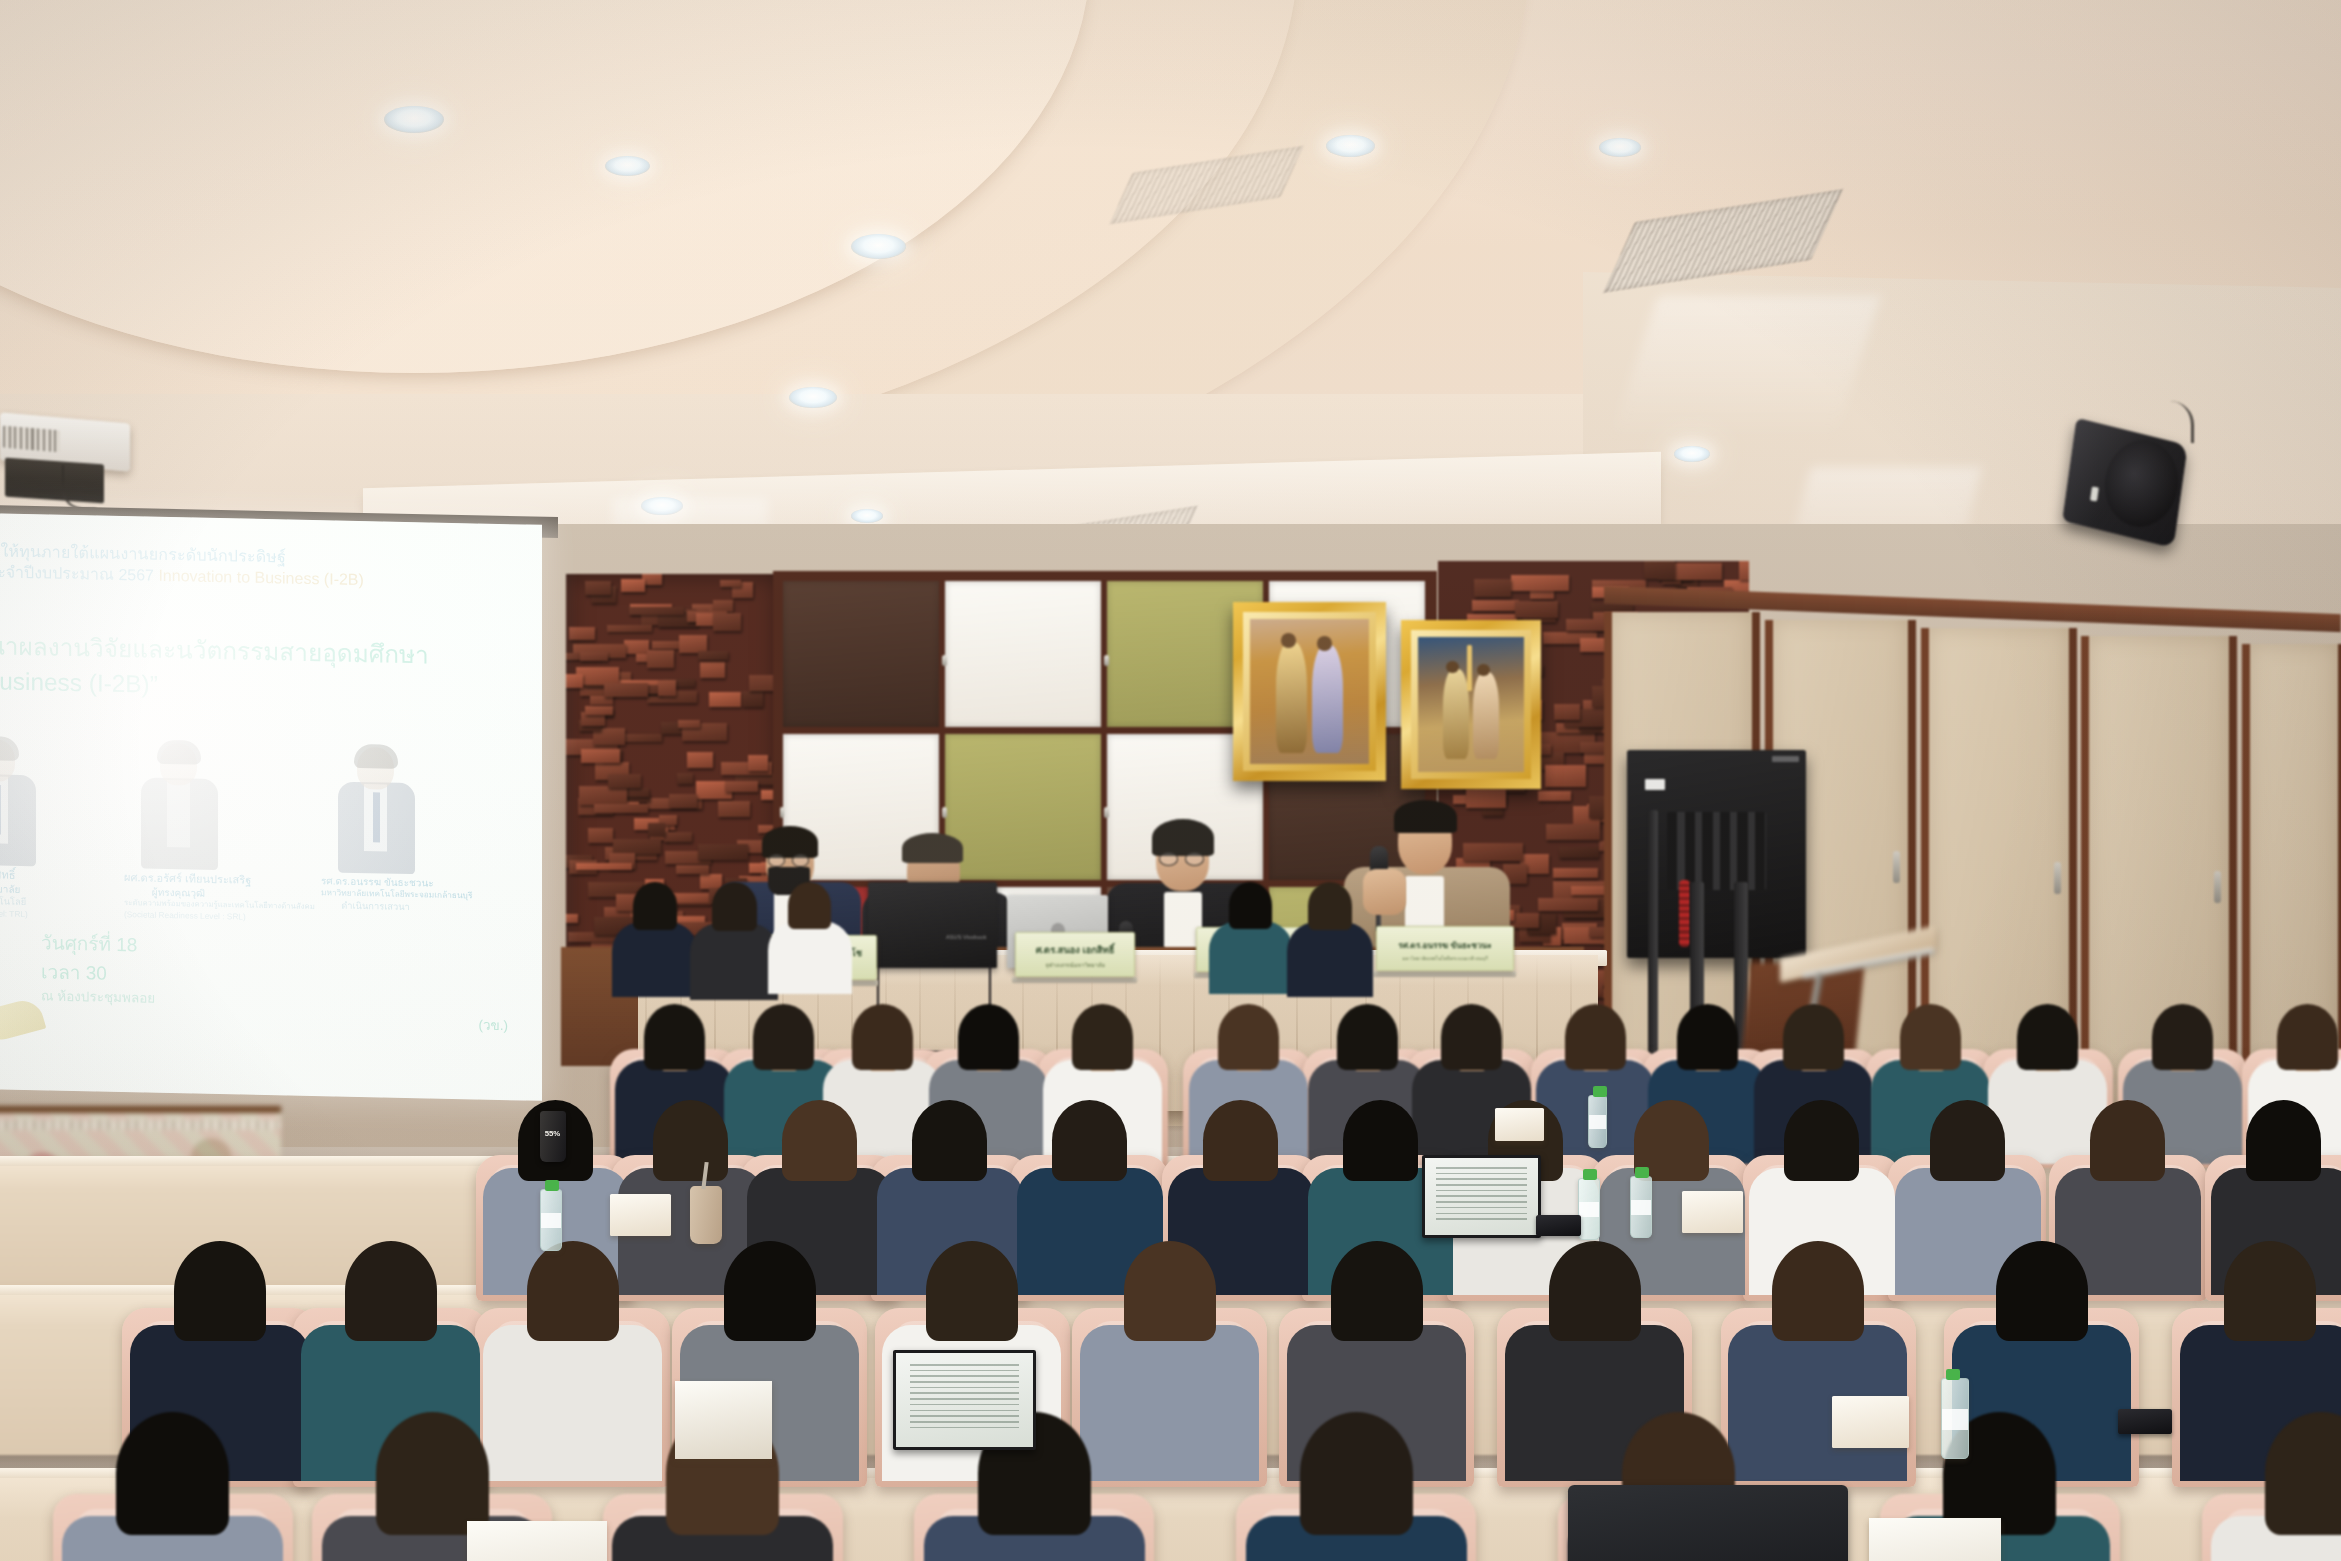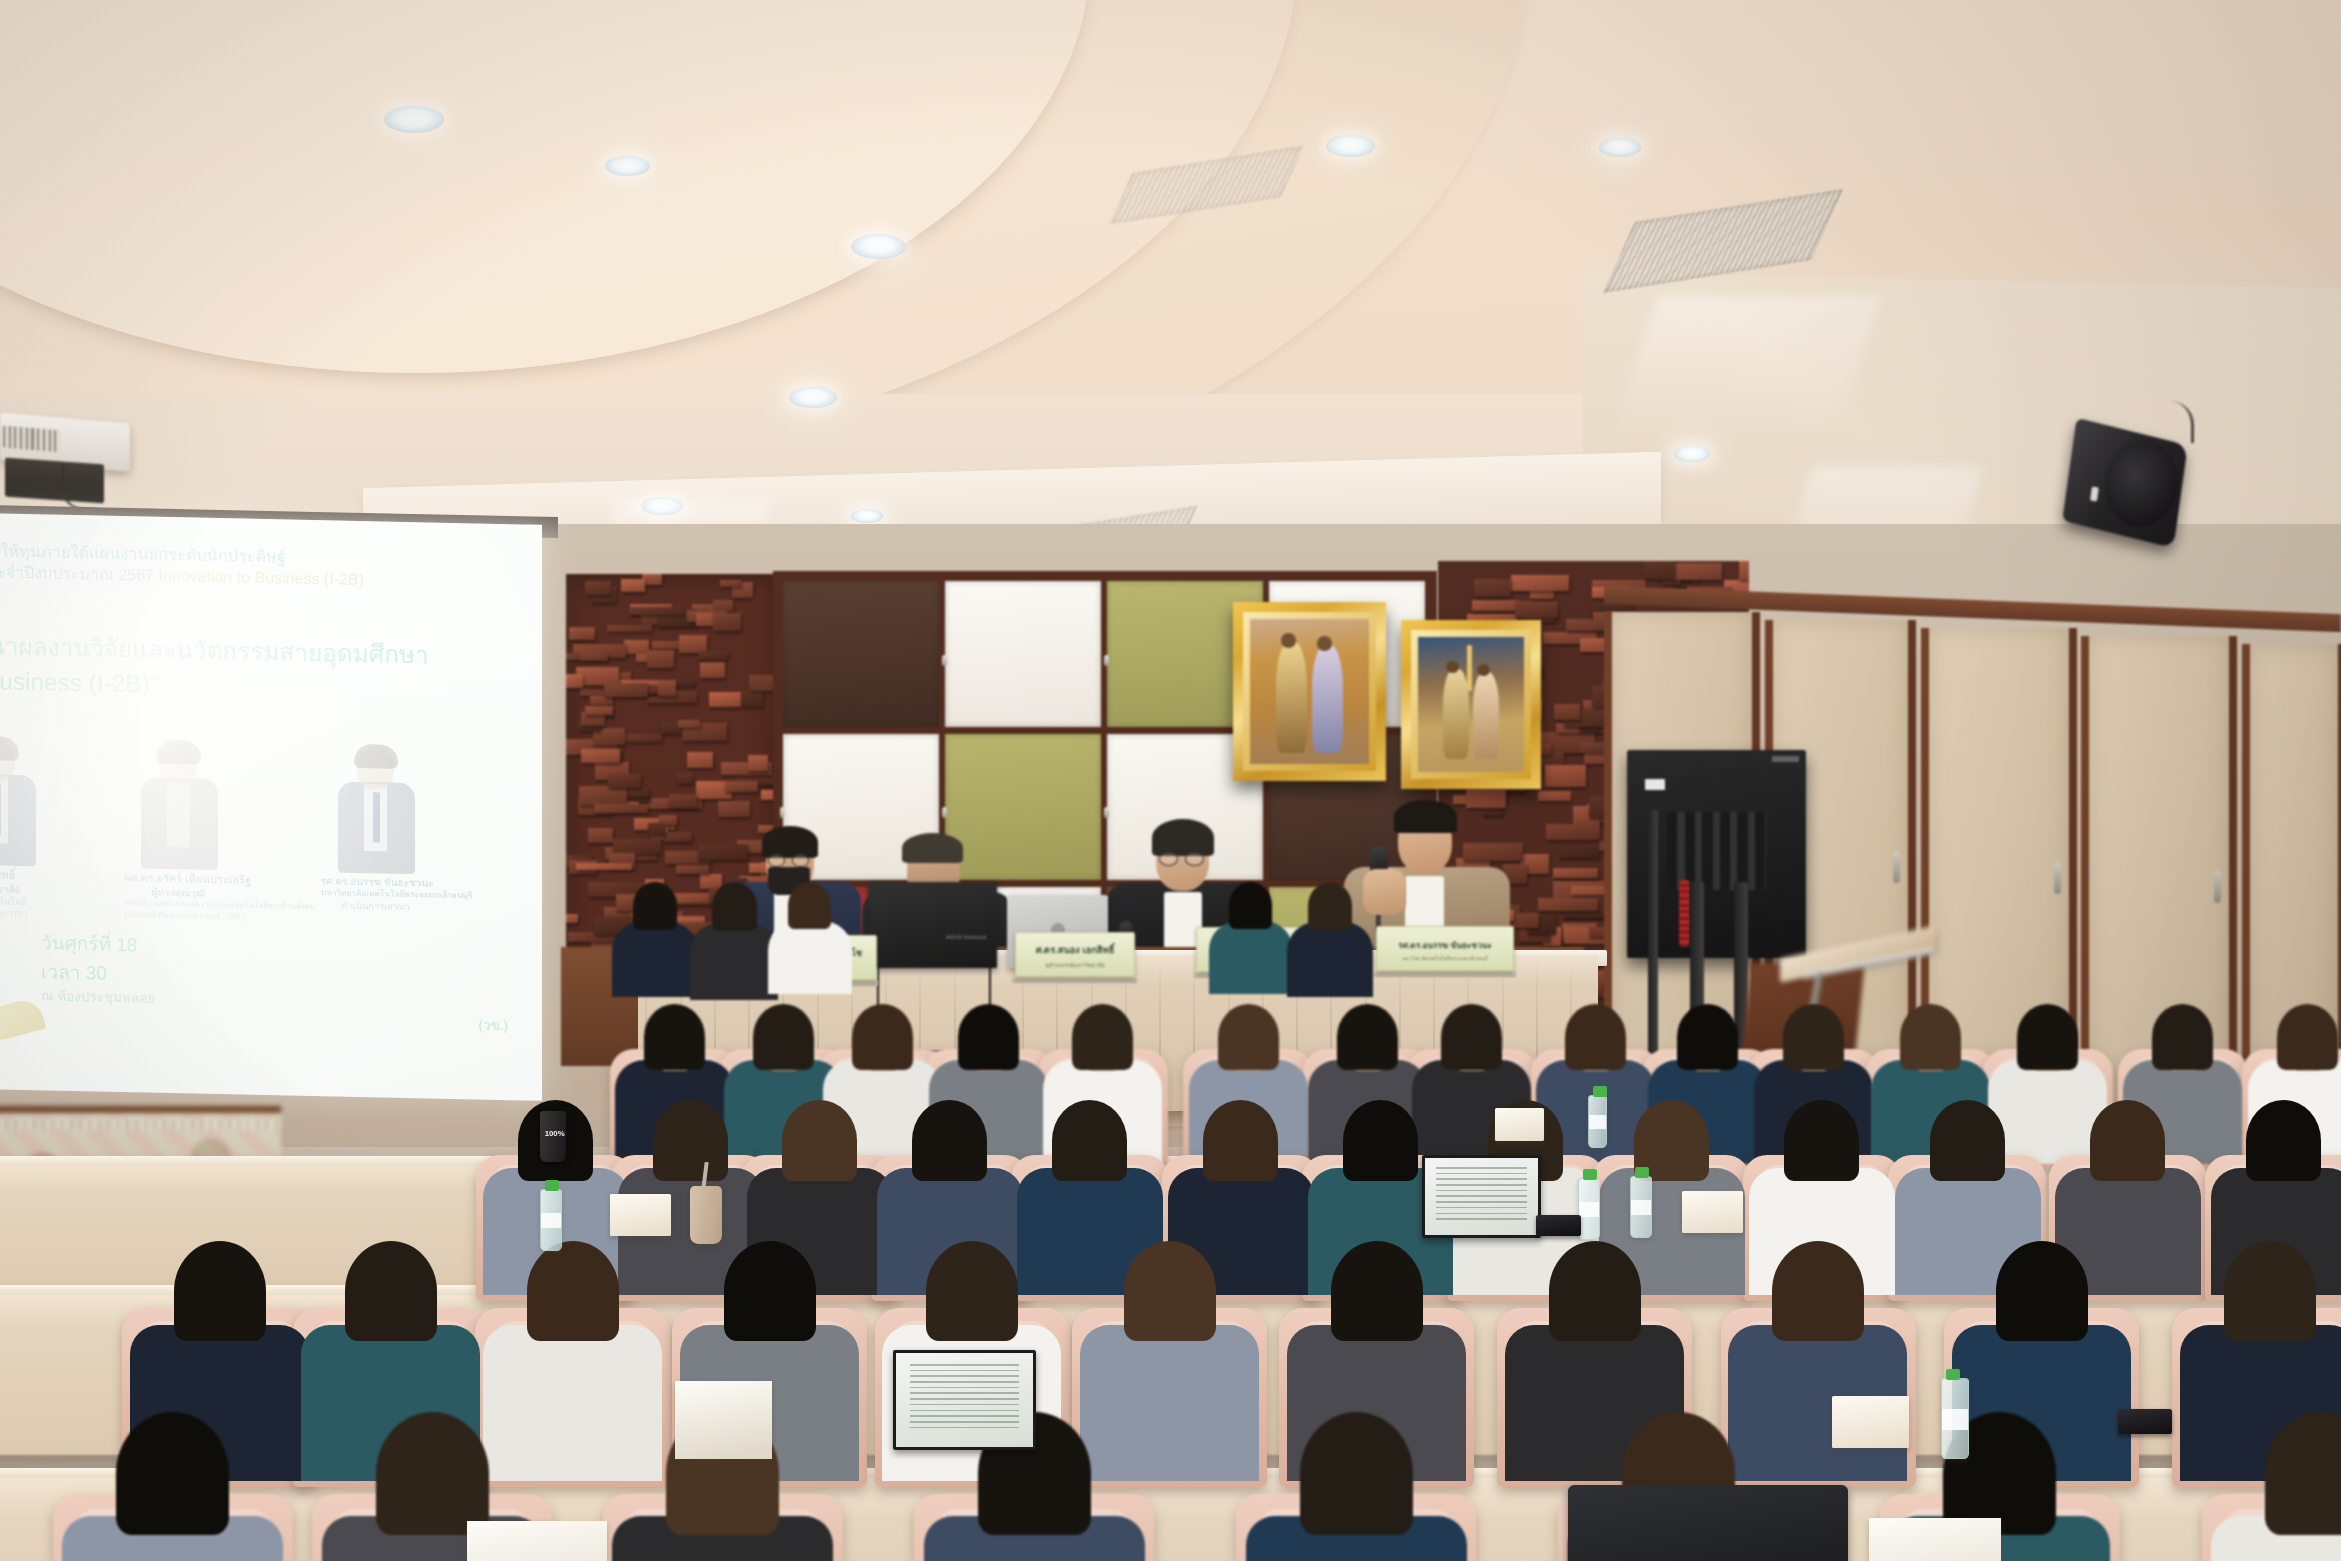--- a/index.html
+++ b/index.html
@@ -1290,21 +1290,21 @@
         <div class="cap" style=""></div>
         <div class="lbl" style=""></div>
       </div>
       <div class="phone" style="left: 1536px; top: 1215px; width: 45px; height: 21px; z-index: 35;"></div>
       <div class="bottle" style="left: 1630px; top: 1176px; height: 62px; width: 22px; z-index: 34;">
         <div class="cap" style=""></div>
         <div class="lbl" style=""></div>
       </div>
       <div class="snackbox" style="left: 1682px; top: 1191px; width: 61px; height: 42px; z-index: 34;"></div>
       <div class="darktumbler" style="left: 540px; top: 1111px; width: 25.6px; height: 51px; z-index: 24;">
-        <div class="t100" style="">100%</div>
+        <div class="t100" style="">55%</div>
       </div>
       <div class="bottle" style="left: 1588px; top: 1095px; height: 53px; width: 18.5px; z-index: 24;">
         <div class="cap" style=""></div>
         <div class="lbl" style=""></div>
       </div>
       <div class="snackbox" style="left: 1495px; top: 1108px; width: 49px; height: 33px; z-index: 24;"></div>
       <div class="snackbox" style="left: 1832px; top: 1396px; width: 77px; height: 52px; z-index: 44;"></div>
       <div class="bottle" style="left: 1941px; top: 1378px; height: 81px; width: 28px; z-index: 44;">
         <div class="cap" style=""></div>
         <div class="lbl" style=""></div>

